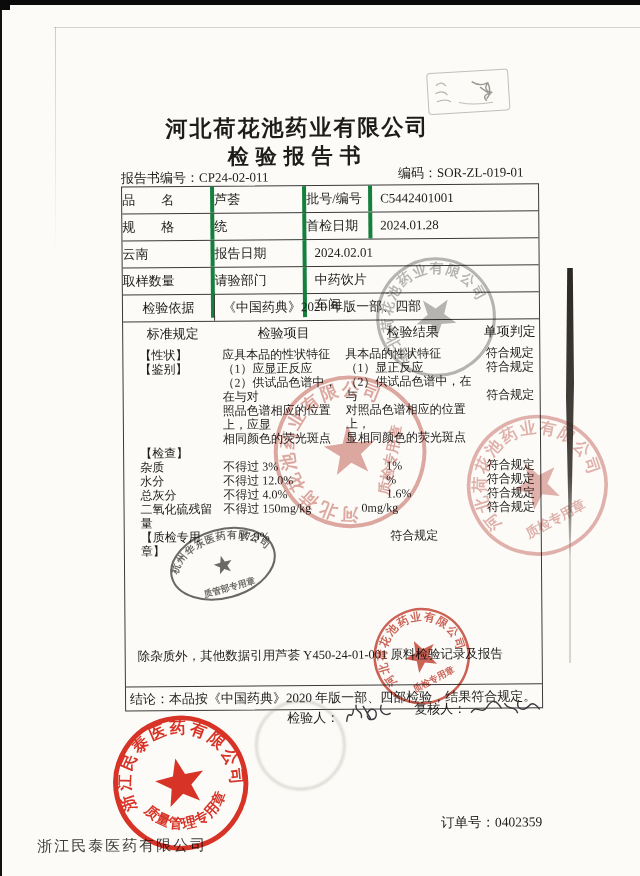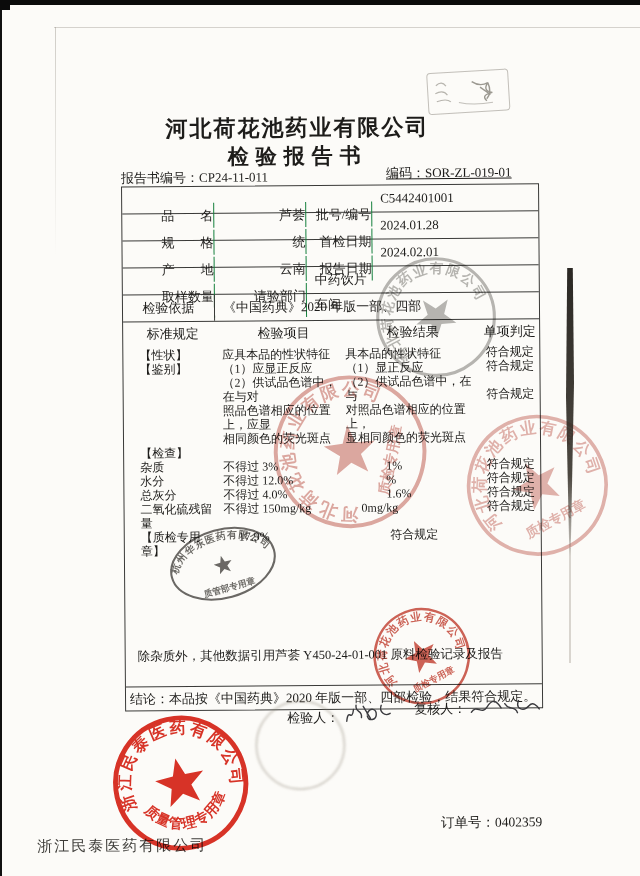--- a/index.html
+++ b/index.html
@@ -23,41 +23,41 @@
     clip-path:polygon(15% 0,85% 0,100% 40%,58% 100%,42% 100%,0 45%);}
   .streak-tail{left:569px;top:548px;width:2px;height:115px;background:rgba(110,100,85,.25);}
 
   .page{position:absolute;left:0;top:0;width:640px;height:876px;transform:rotate(-0.45deg);}
 
   .company-title{left:0;top:113px;width:600px;text-align:center;
     font-size:22px;font-weight:bold;letter-spacing:2px;}
   .report-title{left:0;top:142px;width:600px;text-align:center;
     font-size:21px;font-weight:bold;letter-spacing:7px;}
   .meta-line{left:123px;top:168px;width:418px;font-size:13px;}
-  .meta-code{position:absolute;left:265px;top:-3px;text-decoration:underline;}
+  .meta-code{position:absolute;left:277px;top:-3px;}
 
   
   .rpt-table{left:123px;top:185px;width:418px;height:525px;
     border:1px solid #3a3a38;box-sizing:border-box;font-size:13px;}
   .info-row{display:grid;grid-template-columns:92px 92px 66px 1fr;
     border-bottom:1px solid #3a3a38;height:26px;line-height:25px;}
   .info-row>div{box-sizing:border-box;}
-  .k1,.v1,.k2{border-right:1px solid #15803d;text-align:right;margin-top:16px;}
+  .k1,.v1,.k2{border-right:4px solid #15803d;text-align:left;}
   .v2{padding-left:8px;}
   .basis-row{display:grid;grid-template-columns:92px 1fr;
     border-bottom:1px solid #3a3a38;height:26px;line-height:25px;}
   .basis-row .bl{border-right:1px solid #3a3a38;text-align:center;}
   .basis-row .bv{padding-left:8px;}
   .col-head{display:grid;grid-template-columns:99px 123px 135px 1fr;
     height:24px;line-height:23px;text-align:center;}
   .items{padding-top:2px;font-size:12px;line-height:14px;}
   .item-row{display:grid;grid-template-columns:99px 123px 135px 1fr;}
   .item-row>div{white-space:pre-line;}
   .ci{padding-left:16px;}
-  .cj{text-align:center;font-family:Liberation Mono, monospace;}
+  .cj{text-align:center;}
   .num{padding-left:40px;}
   .num2{padding-left:15px;}
   .jmid{padding-top:14px;}
   .note{margin-top:91px;margin-left:12px;font-size:12.5px;}
   .concl-row{position:absolute;left:0;bottom:0;width:100%;height:24px;line-height:23px;
     border-top:1px solid #3a3a38;box-sizing:border-box;padding-left:4px;font-size:13px;}
 
   .sign-line{left:170px;top:705px;width:420px;font-size:13px;}
   .sig-label{position:absolute;}
   .lbl-inspector{left:115px;top:4px;}
@@ -100,40 +100,39 @@
       <path d="M8 12 q6 -5 10 1 M7 20 q8 -4 12 2 M8 28 q10 -3 14 1" stroke="rgba(110,105,95,.6)" stroke-width="1.2" fill="none"></path>
       <path d="M44 10 q8 6 16 2 q-6 8 4 10 q-12 2 -6 8 M52 16 l10 8 M60 12 q4 10 -2 16" stroke="rgba(90,85,75,.75)" stroke-width="1.4" fill="none"></path>
       <path d="M30 30 q14 4 34 2" stroke="rgba(110,105,95,.5)" stroke-width="1" fill="none"></path>
     </svg>
   </div>
 
   <div class="abs company-title">河北荷花池药业有限公司</div>
   <div class="abs report-title">检验报告书</div>
 
   <div class="abs meta-line">
-    <span>报告书编号：</span><span>CP24-11-011</span>
+    <span>报告书编号：</span><span>CP24-02-011</span>
     <span class="meta-code"><span>编码：</span><span>SOR-ZL-019-01</span></span>
   </div>
 
   <div class="abs rpt-table">
 
     <div class="info-row">
       <div class="k1">品　　名</div>
       <div class="v1">芦荟</div>
       <div class="k2">批号/编号</div>
       <div class="v2">C5442401001</div>
     </div>
     <div class="info-row">
       <div class="k1">规　　格</div>
       <div class="v1">统</div>
       <div class="k2">首检日期</div>
       <div class="v2">2024.01.28</div>
     </div>
     <div class="info-row">
-      <div class="k1">产　　地</div>
       <div class="v1">云南</div>
       <div class="k2">报告日期</div>
       <div class="v2">2024.02.01</div>
     </div>
     <div class="info-row">
       <div class="k1">取样数量</div>
       <div class="k2">请验部门</div>
       <div class="v2">中药饮片车间</div>
     </div>
 

